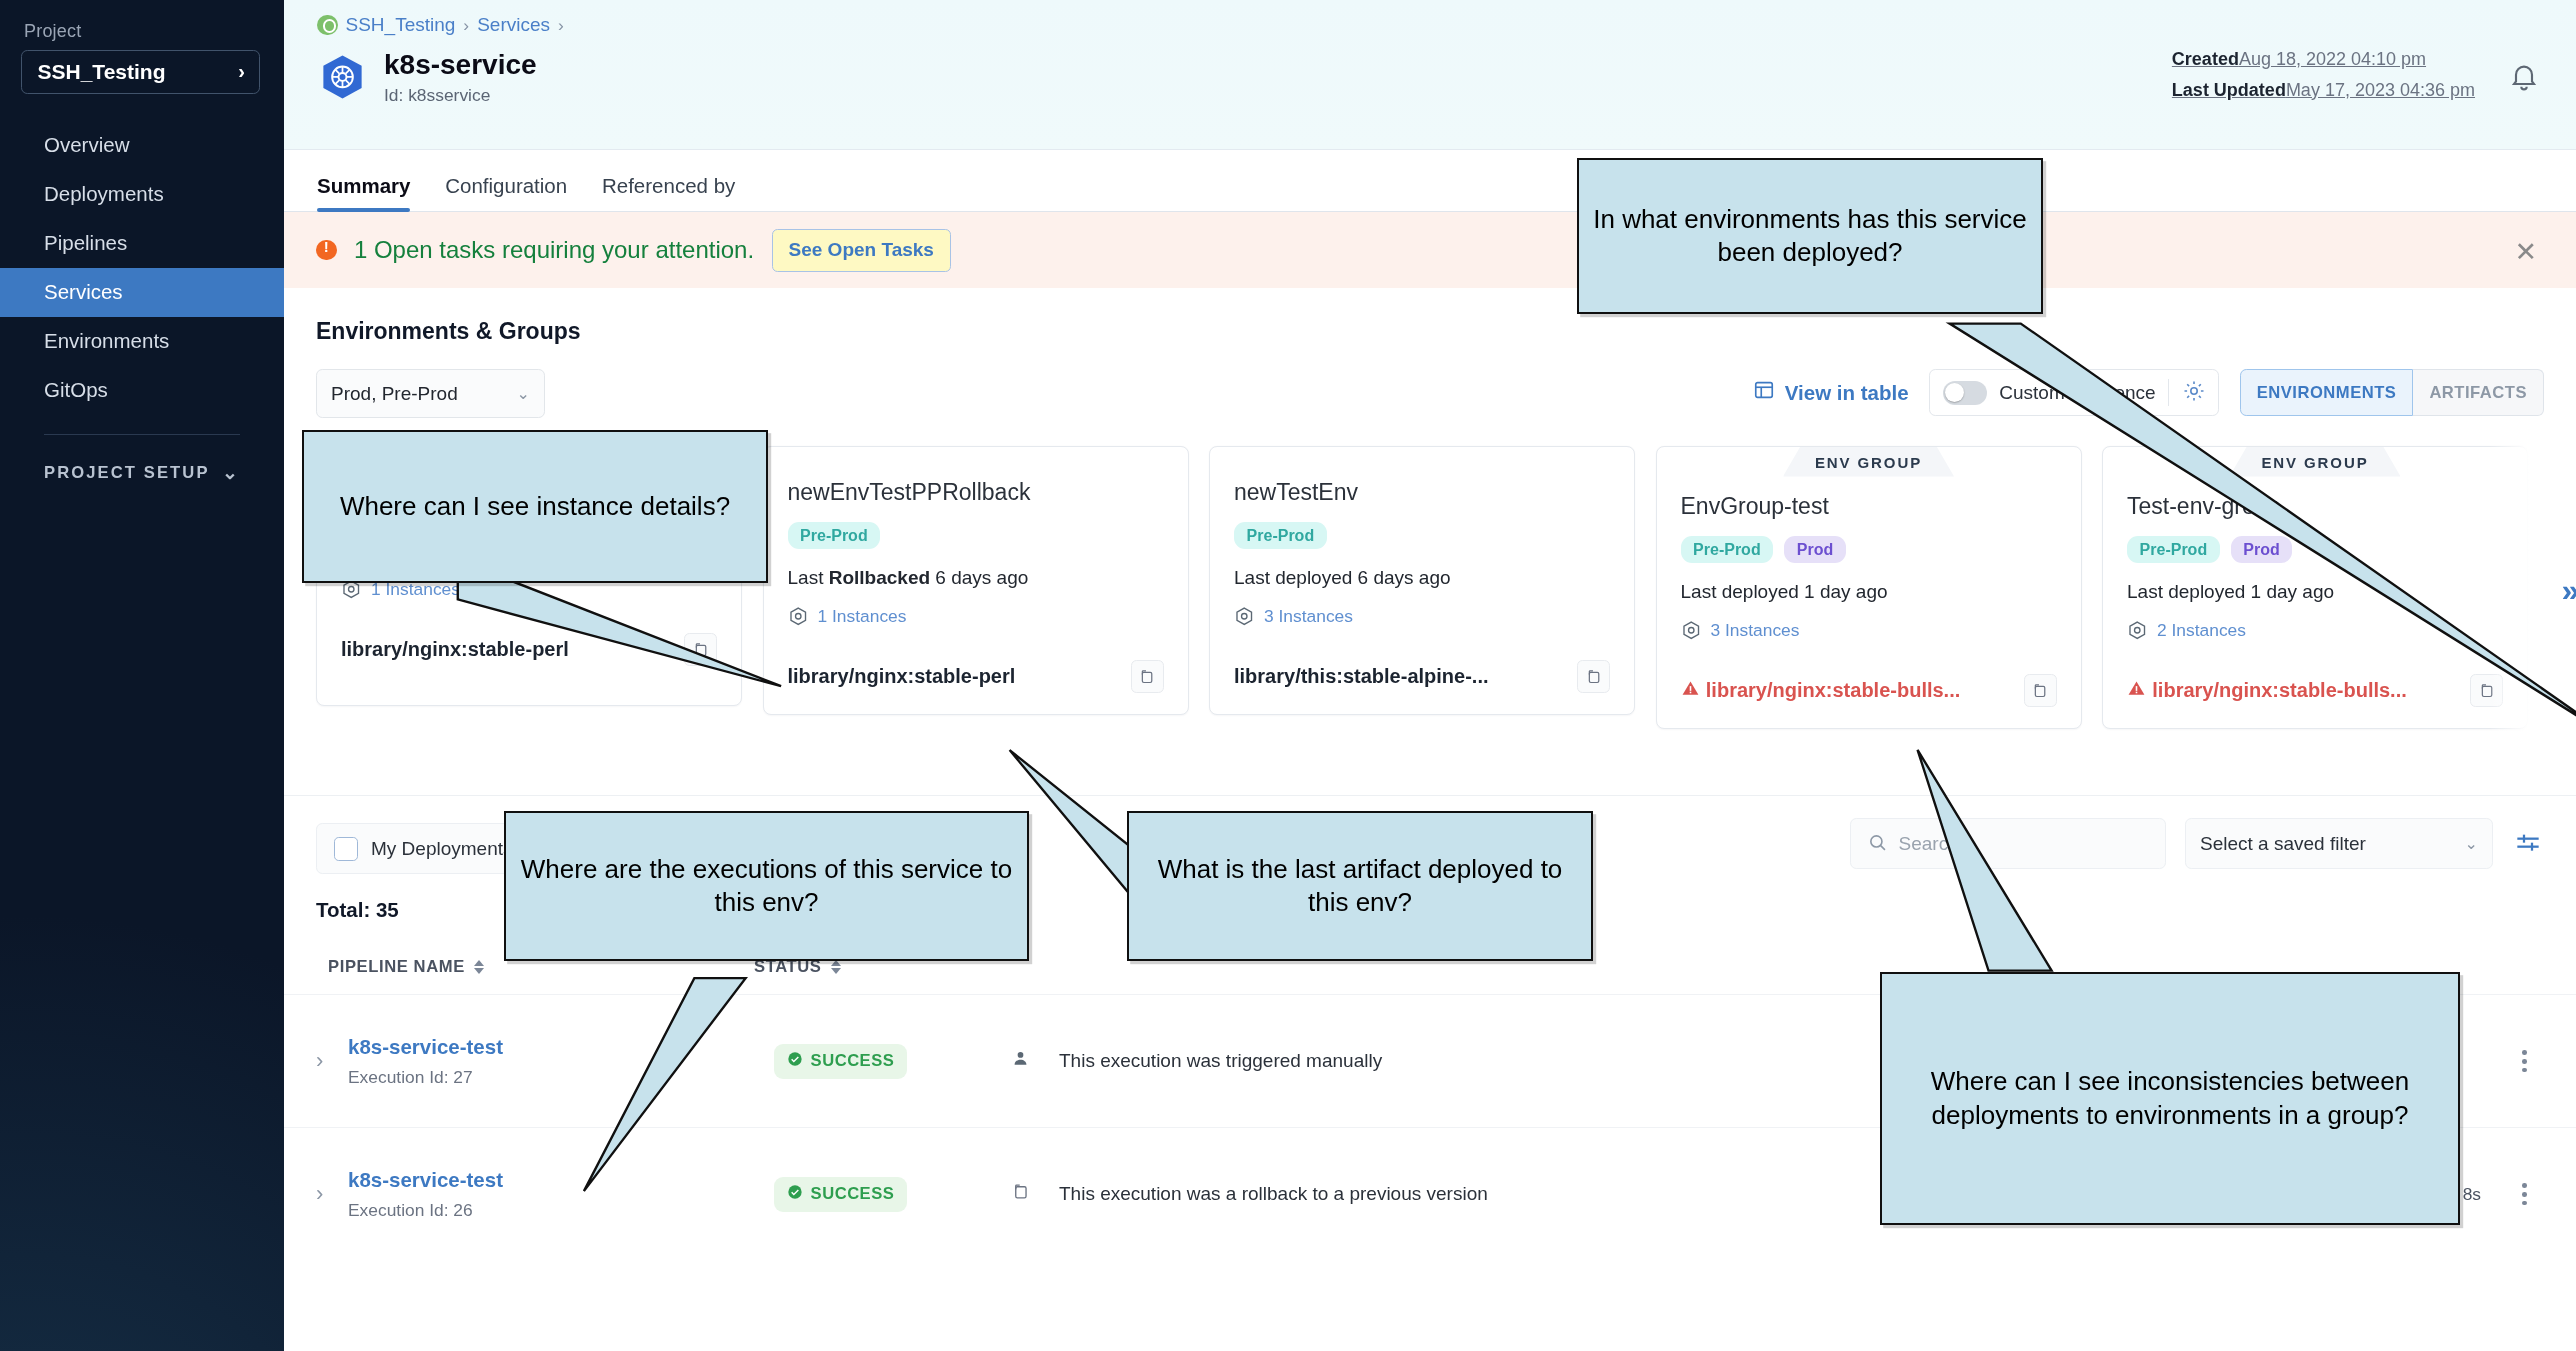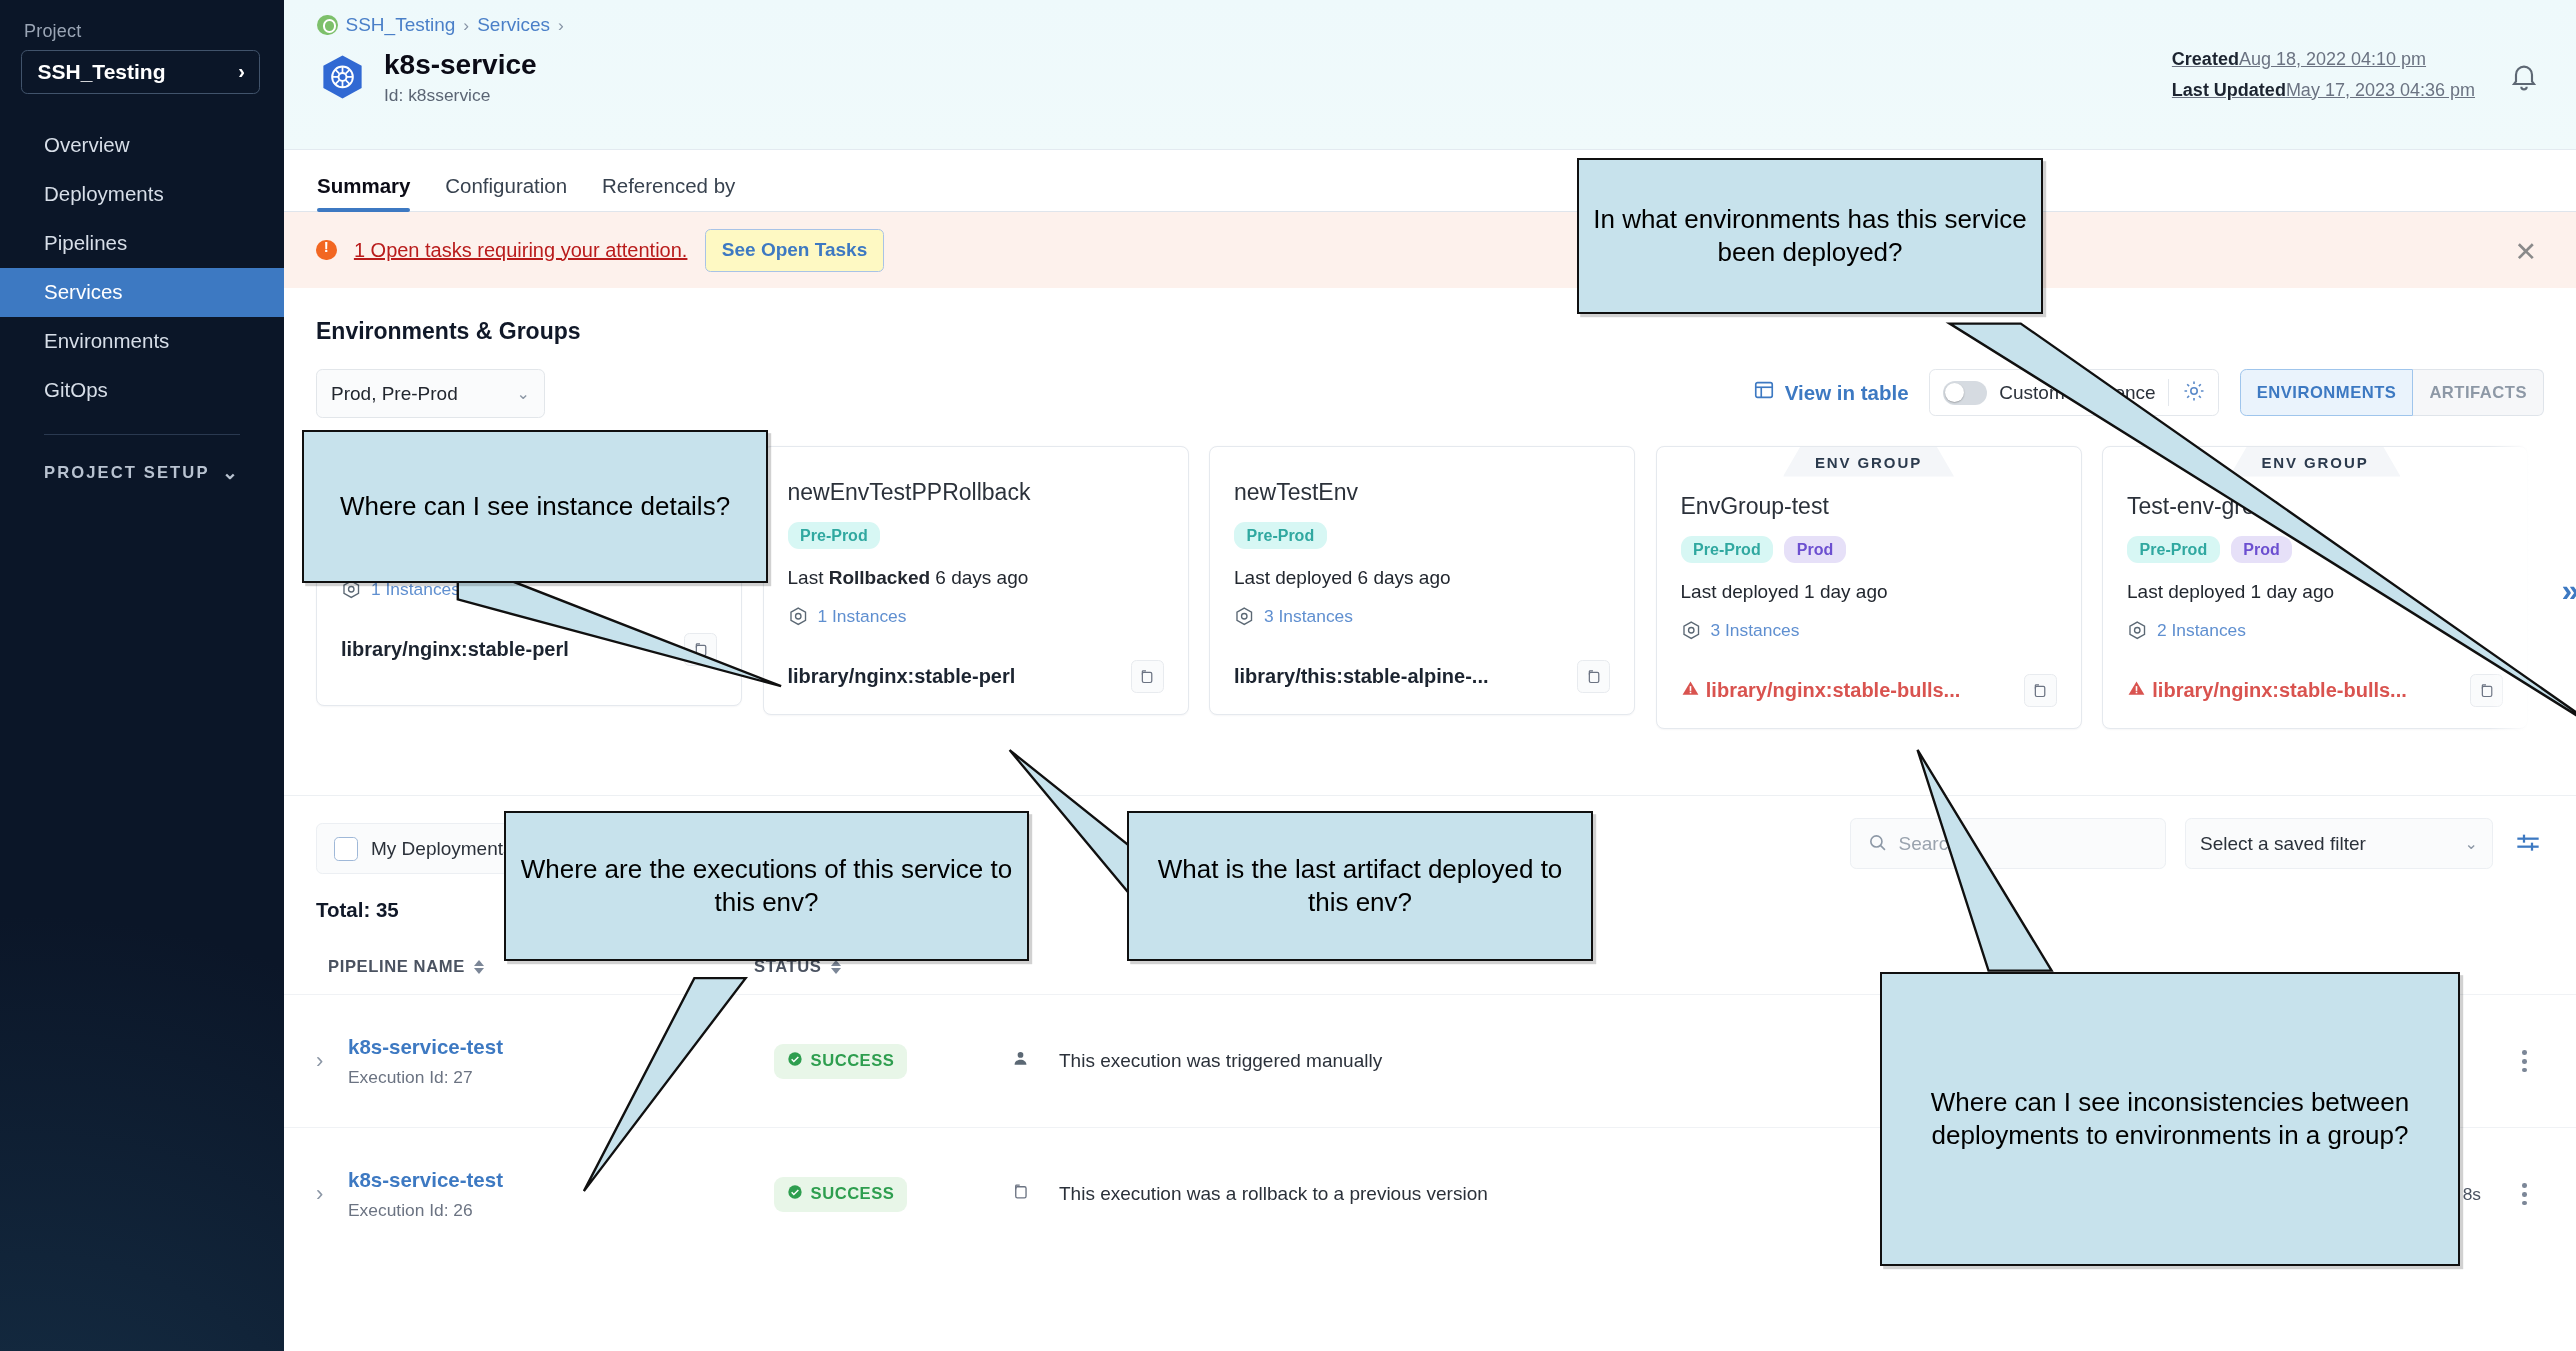--- a/index.html
+++ b/index.html
@@ -124,21 +124,21 @@
     position: relative;
   }
   .warn-dot {
     width: 20.5px; height: 20.5px; border-radius: 50%; background: #f26722;
     position: relative; flex: 0 0 20.5px;
   }
   .warn-dot::after{
     content:"!"; position:absolute; left:0; right:0; top:-1.6px; text-align:center;
     color:#fff; font-size:15px; font-weight:bold;
   }
-  .banner-text { font-size: 20px; color: #b91c1c; text-decoration: underline; }
+  .banner-text { font-size: 24px; color: #15803d; }
   .banner-btn {
     border: 0.8px solid #a8c3e6; border-radius: 5.5px; background: #fef9c3;
     color: #3d79c2; font-size: 19px; font-weight: bold;
     padding: 9.5px 16px; cursor: pointer;
   }
   .banner-x {
     position: absolute; right: 39px; top: 27px;
     font-size: 27px; color: #8a8a8a; cursor: pointer; line-height: 1;
   }
 
@@ -843,14 +843,14 @@
 </div>
 
 <div class="callout" style="left:1577px; top:158px; width:466px; height:156px;">In what environments has this service been deployed?</div>
 
 <div class="callout" style="left:302px; top:430px; width:466px; height:153px;">Where can I see instance details?</div>
 
 <div class="callout" style="left:504px; top:811px; width:525px; height:150px;">Where are the executions of this service to this env?</div>
 
 <div class="callout" style="left:1127px; top:811px; width:466px; height:150px;">What is the last artifact deployed to this env?</div>
 
-<div class="callout" style="left:1880px; top:972px; width:580px; height:294px;">Where can I see inconsistencies between deployments to environments in a group?</div>
+<div class="callout" style="left:1880px; top:972px; width:580px; height:253px;">Where can I see inconsistencies between deployments to environments in a group?</div>
 
 
 </body></html>

